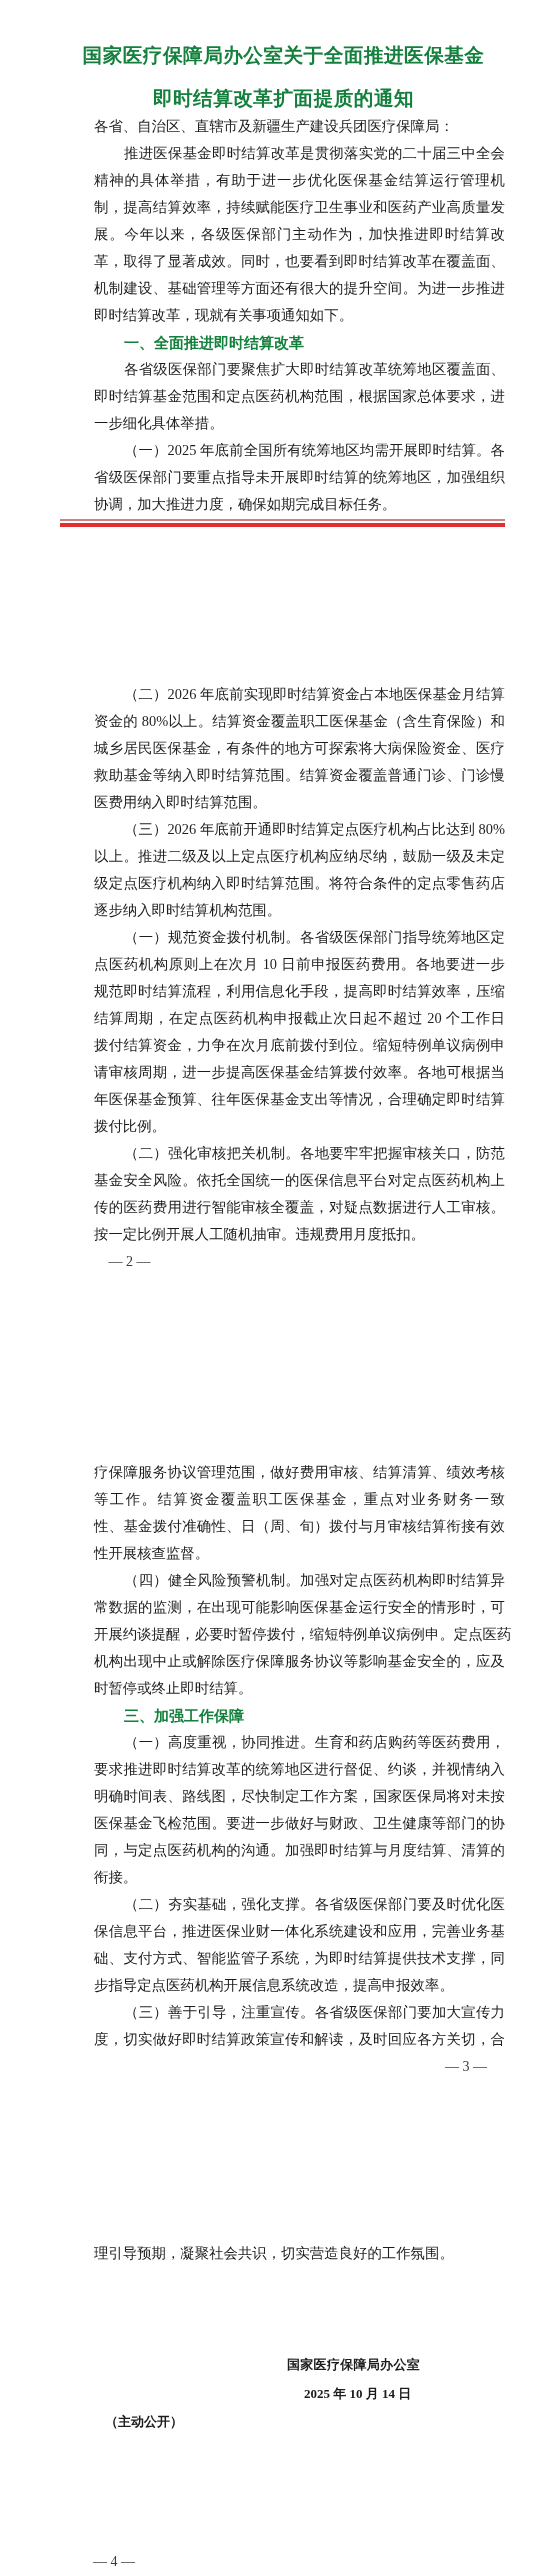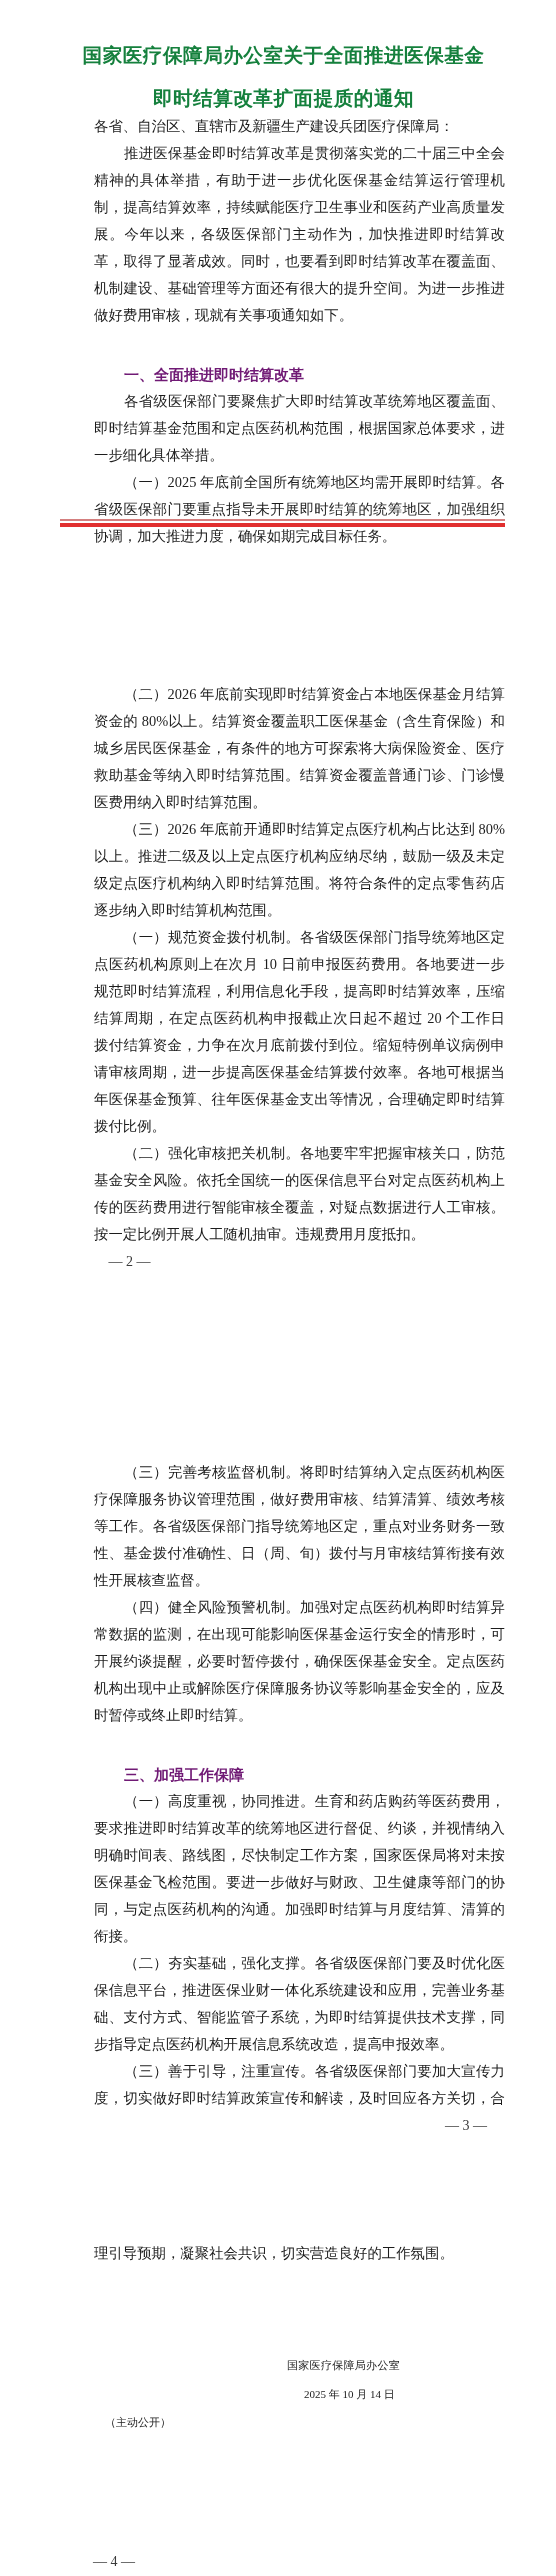--- a/index.html
+++ b/index.html
@@ -21,35 +21,35 @@
   .flow-p4 { top: 2240px; }
   .line {
     height: 27px; line-height: 27px; font-size: 14.4px;
     text-align: justify; text-align-last: justify;
     white-space: nowrap; color: #1c1c1c;
   }
   .line.end { text-align-last: left; }
   .line.ind { text-indent: 30px; }
   .line.head {
     font-family: "Liberation Sans", "DejaVu Sans", sans-serif;
-    font-weight: 700; color: #701a75; font-size: 15px; margin-top: 32px;
+    font-weight: 700; color: #15803d; font-size: 15px;
   }
   .line .lead { font-weight: 400; }
   .line.pnum {
     font-size: 14px; color: #3a3a3a; text-align: left; text-align-last: left;
     padding-left: 14.4px; text-indent: 0;
   }
   .line.pnum.right { text-align: right; text-align-last: right; padding-left: 0; padding-right: 18px; }
   .red-divider-thin {
     position: absolute; left: 60px; top: 519px; width: 445px; height: 1.5px;
   }
   .red-divider-thick {
     position: absolute; left: 60px; top: 523px; width: 445px; height: 3.6px;
   }
-  .sig { position: absolute; font-size: 11px; line-height: 20.6px; color: #1c1c1c; white-space: nowrap; }
+  .sig { position: absolute; font-size: 13px; line-height: 20.6px; color: #1c1c1c; white-space: nowrap; font-weight: bold; }
   .sig-org  { left: 287px; top: 2355px; letter-spacing: 0.3px; }
   .sig-date { left: 304px; top: 2384px; }
   .sig-note { left: 105px; top: 2412px; }
   .pnum-bottom {
     position: absolute; left: 93px; top: 2554px;
     font-size: 14px; color: #3a3a3a; white-space: nowrap;
   }
 </style>
 </head>
 <body>
@@ -60,21 +60,21 @@
 </div>
 
 <div class="flow flow-p1">
     <div class="line end"><span>各省、自治区、直辖市及新疆生产建设兵团医疗保障局：</span></div>
     <div class="line ind"><span>推进医保基金即时结算改革是贯彻落实党的二十届三中全会</span></div>
     <div class="line "><span>精神的具体举措，有助于进一步优化医保基金结算运行管理机</span></div>
     <div class="line "><span>制，提高结算效率，持续赋能医疗卫生事业和医药产业高质量发</span></div>
     <div class="line "><span>展。今年以来，各级医保部门主动作为，加快推进即时结算改</span></div>
     <div class="line "><span>革，取得了显著成效。同时，也要看到即时结算改革在覆盖面、</span></div>
     <div class="line "><span>机制建设、基础管理等方面还有很大的提升空间。为进一步推进</span></div>
-    <div class="line end"><span>做好费用审核，现就有关事项通知如下。</span></div>
+    <div class="line end"><span>即时结算改革，现就有关事项通知如下。</span></div>
     <div class="line head ind end"><span>一、全面推进即时结算改革</span></div>
     <div class="line ind"><span>各省级医保部门要聚焦扩大即时结算改革统筹地区覆盖面、</span></div>
     <div class="line "><span>即时结算基金范围和定点医药机构范围，根据国家总体要求，进</span></div>
     <div class="line end"><span>一步细化具体举措。</span></div>
     <div class="line ind"><span class="lead">（一）2025 年底前全国所有统筹地区均需开展即时结算。</span><span>各</span></div>
     <div class="line "><span>省级医保部门要重点指导未开展即时结算的统筹地区，加强组织</span></div>
     <div class="line end"><span>协调，加大推进力度，确保如期完成目标任务。</span></div>
   </div>
 
 <div class="red-divider-thin" style="background: rgb(212, 127, 127);"></div>
@@ -99,28 +99,27 @@
     <div class="line "><span>年医保基金预算、往年医保基金支出等情况，合理确定即时结算</span></div>
     <div class="line end"><span>拨付比例。</span></div>
     <div class="line ind"><span class="lead">（二）强化审核把关机制。</span><span>各地要牢牢把握审核关口，防范</span></div>
     <div class="line "><span>基金安全风险。依托全国统一的医保信息平台对定点医药机构上</span></div>
     <div class="line "><span>传的医药费用进行智能审核全覆盖，对疑点数据进行人工审核。</span></div>
     <div class="line end"><span>按一定比例开展人工随机抽审。违规费用月度抵扣。</span></div>
     <div class="line pnum end"><span>— 2 —</span></div>
   </div>
 
 <div class="flow flow-p3">
-    <div class="line ind"><span class="lead">（三）完善考核监督机制。</span><span>将即时结算纳入定点医药机构医</span></div>
     <div class="line "><span>疗保障服务协议管理范围，做好费用审核、结算清算、绩效考核</span></div>
-    <div class="line "><span>等工作。各省级医保部门指导统筹地区定，重点对业务财务一致</span></div>
+    <div class="line "><span>等工作。结算资金覆盖职工医保基金，重点对业务财务一致</span></div>
     <div class="line "><span>性、基金拨付准确性、日（周、旬）拨付与月审核结算衔接有效</span></div>
     <div class="line end"><span>性开展核查监督。</span></div>
     <div class="line ind"><span class="lead">（四）健全风险预警机制。</span><span>加强对定点医药机构即时结算异</span></div>
     <div class="line "><span>常数据的监测，在出现可能影响医保基金运行安全的情形时，可</span></div>
-    <div class="line "><span>开展约谈提醒，必要时暂停拨付，确保医保基金安全。定点医药</span></div>
+    <div class="line "><span>开展约谈提醒，必要时暂停拨付，缩短特例单议病例申。定点医药</span></div>
     <div class="line "><span>机构出现中止或解除医疗保障服务协议等影响基金安全的，应及</span></div>
     <div class="line end"><span>时暂停或终止即时结算。</span></div>
     <div class="line head ind end"><span>三、加强工作保障</span></div>
     <div class="line ind"><span class="lead">（一）高度重视，协同推进。</span><span>生育和药店购药等医药费用，</span></div>
     <div class="line "><span>要求推进即时结算改革的统筹地区进行督促、约谈，并视情纳入</span></div>
     <div class="line "><span>明确时间表、路线图，尽快制定工作方案，国家医保局将对未按</span></div>
     <div class="line "><span>医保基金飞检范围。要进一步做好与财政、卫生健康等部门的协</span></div>
     <div class="line "><span>同，与定点医药机构的沟通。加强即时结算与月度结算、清算的</span></div>
     <div class="line end"><span>衔接。</span></div>
     <div class="line ind"><span class="lead">（二）夯实基础，强化支撑。</span><span>各省级医保部门要及时优化医</span></div>

